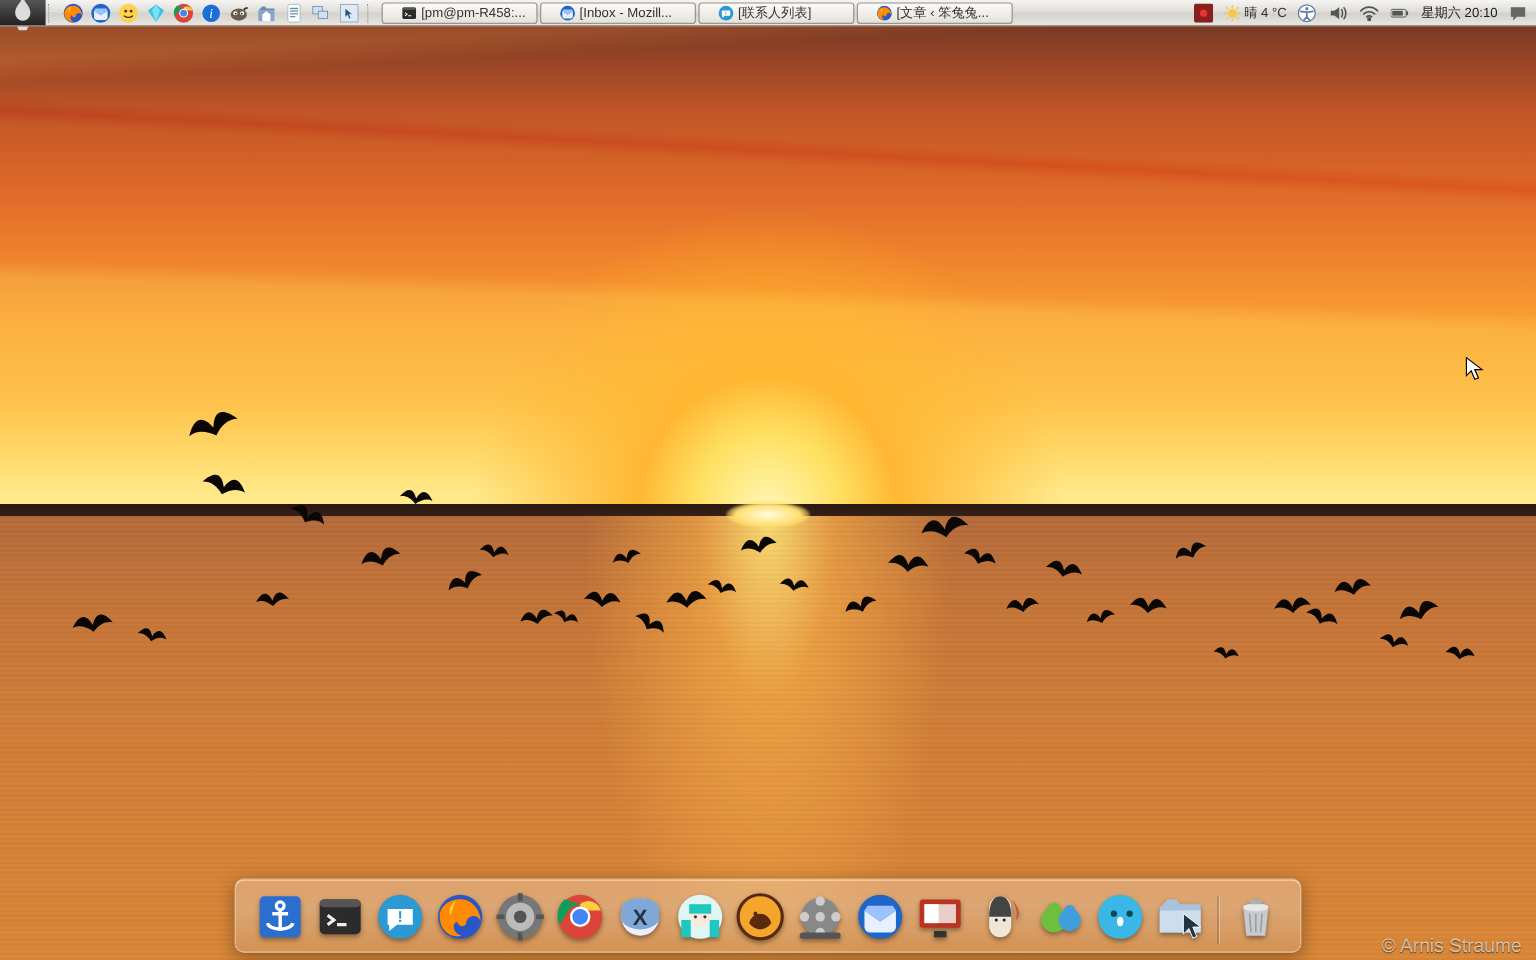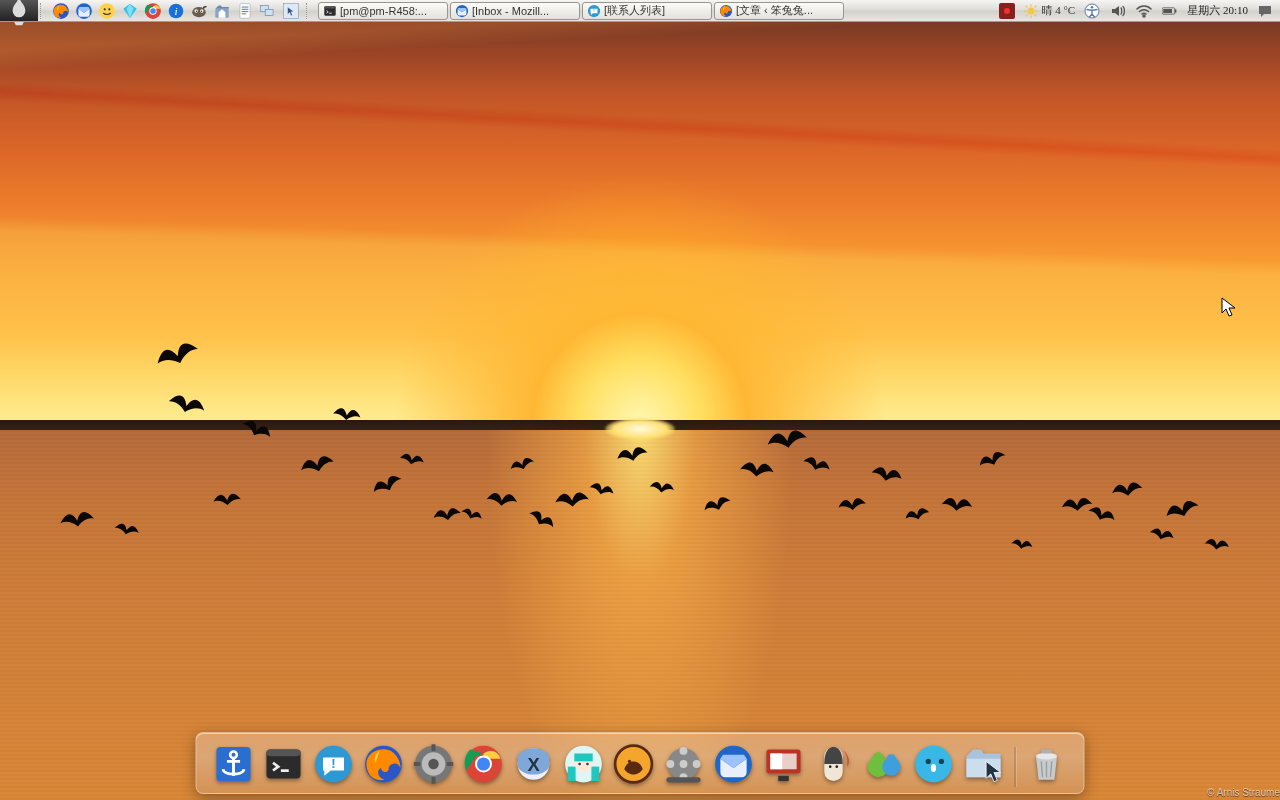--- a/index.html
+++ b/index.html
@@ -42,21 +42,21 @@
   }
   .sun{
     position:absolute; left:50%; top:418px; width:70px; height:22px; transform:translateX(-50%);
     background:radial-gradient(ellipse at center, #fffbe0 0%, #ffe070 55%, rgba(255,200,80,0) 80%);
     border-radius:50%;
     filter: blur(1px);
   }
   .birds{position:absolute; inset:0;}
   .bird{position:absolute; width:34px; height:18px; color:#0a0704; transform-origin:center;}
   .bird svg{width:100%;height:100%;display:block;}
-  .credit{position:absolute; right:0; bottom:2px; font-size:10px; color:rgba(255,255,255,.6); text-shadow:0 1px 1px rgba(0,0,0,.6);}
+  .credit{position:absolute; right:12px; bottom:2px; font-size:16px; color:rgba(255,255,255,.6); text-shadow:0 1px 1px rgba(0,0,0,.6);}
   
   
   .top-panel{
     position:absolute; top:0; left:0; right:0; height:22px;
     background:linear-gradient(#f6f5f3,#dedcd7 48%,#d3d1cb 52%,#e8e6e1);
     border-bottom:1px solid #9f9d97;
     display:flex; align-items:center; font-size:11px; color:#222;
     z-index:10;
   }
   .panel-left{display:flex;align-items:center;height:100%;}
@@ -66,26 +66,26 @@
   }
   .launchers{display:flex;align-items:center;height:100%;gap:1px;padding:0 2px;}
   .licon{width:22px;height:20px;display:flex;align-items:center;justify-content:center;cursor:pointer;border-radius:2px;}
   .licon svg{width:18px;height:18px;}
   .sep{width:6px;height:16px;border-left:1px dotted #999;margin:0 2px;}
 
   .tasklist{display:flex;align-items:center;height:100%;gap:2px;padding-left:4px;}
   .task{
     width:130px;height:18px;border:1px solid #9a968e;border-radius:3px;
     background:linear-gradient(#fcfbf8,#e4e1da);
-    display:flex;align-items:center;gap:3px;padding:0 4px;cursor:pointer;
+    display:flex;align-items:center;gap:3px;padding:0 15px;cursor:pointer;
     overflow:hidden;white-space:nowrap;font-size:11px;color:#333;
   }
   .task .ticon{width:14px;height:14px;flex:0 0 14px;}
 
-  .panel-right{margin-left:auto;display:flex;align-items:center;height:100%;gap:8px;padding-right:6px;font-family:Liberation Serif, serif;}
+  .panel-right{margin-left:auto;display:flex;align-items:center;height:100%;gap:8px;padding-right:6px;}
   .tray-icon{width:18px;height:18px;display:flex;align-items:center;justify-content:center;cursor:pointer;}
   .tray-icon svg{width:16px;height:16px;}
   .weather{display:flex;align-items:center;gap:3px;font-size:11px;color:#333;cursor:pointer;}
   .clock{font-size:11px;color:#222;cursor:pointer;}
 
   
   .dock-wrap{position:absolute;left:50%;bottom:6px;transform:translateX(-50%);z-index:10;}
   .dock{
     display:flex;align-items:flex-end;gap:4px;padding:8px 14px 6px;
     background:linear-gradient(rgba(255,255,255,.25),rgba(230,230,230,.35) 40%,rgba(200,200,200,.2));

